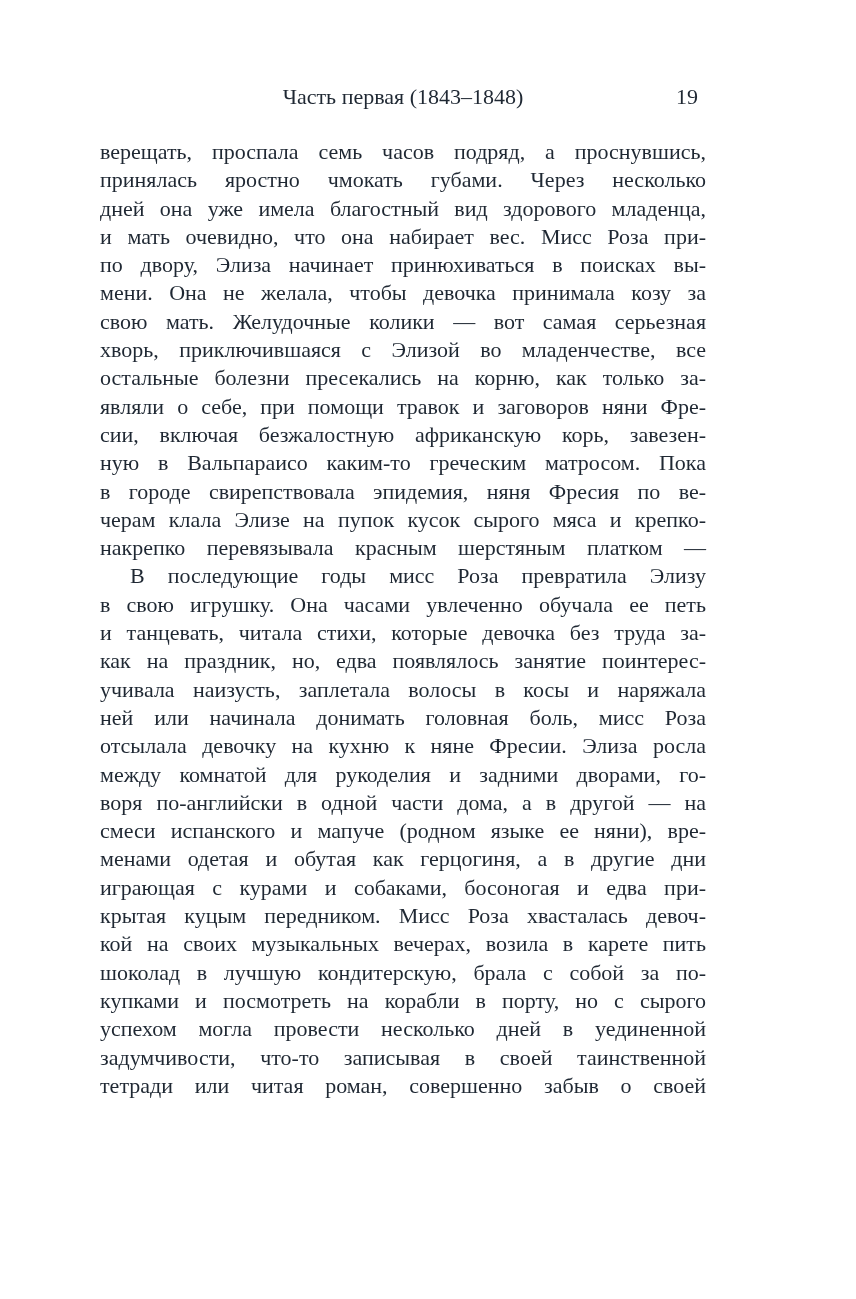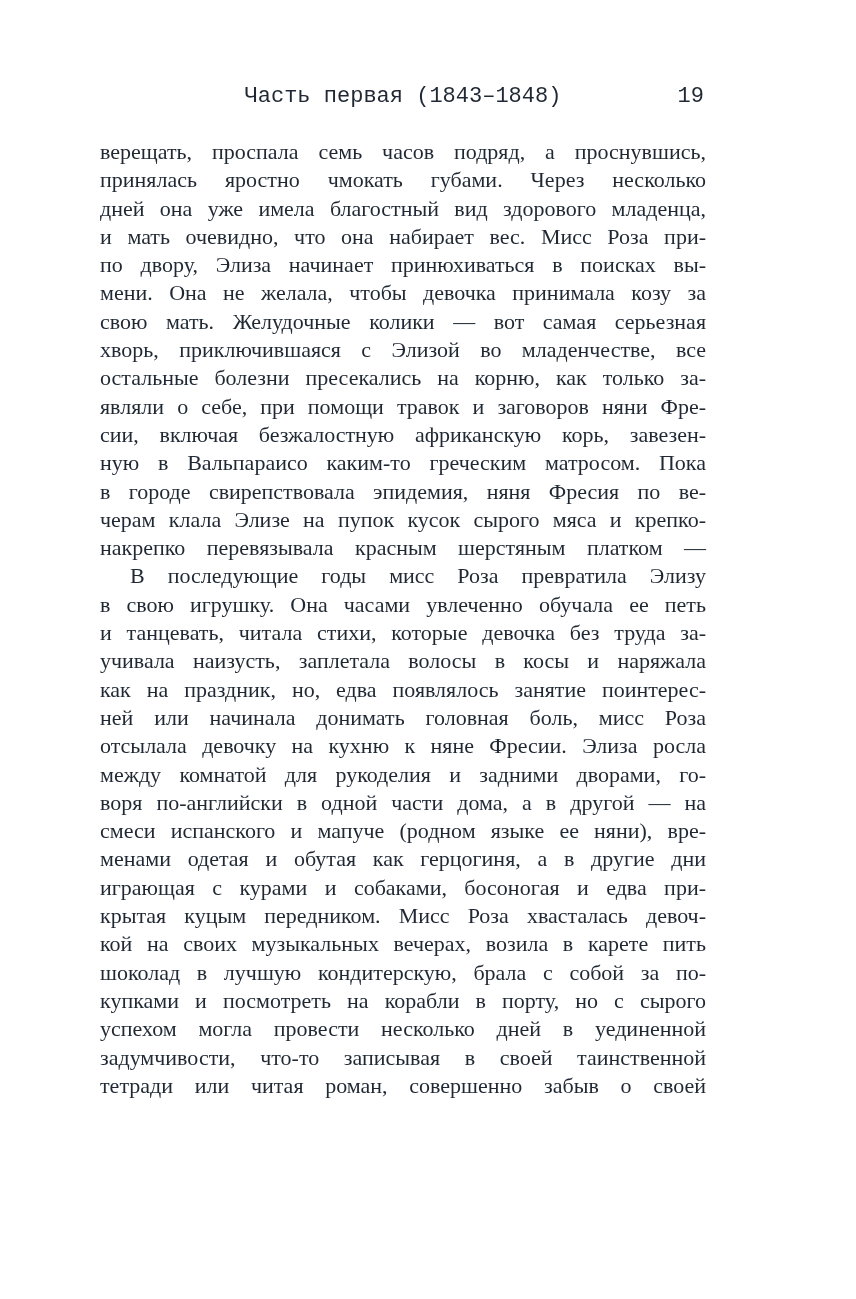--- a/index.html
+++ b/index.html
@@ -17,32 +17,31 @@
     overflow: hidden;
   }
   .running-head {
     position: absolute;
     top: 83px;
     left: 100px;
     width: 606px;
     height: 28px;
     font-size: 22px;
     line-height: 28px;
-    font-family: Liberation Mono, monospace;
   }
   .running-head .title {
     position: absolute;
     left: 0;
     right: 0;
     text-align: center;
     white-space: nowrap;
   }
   .running-head .pageno {
     position: absolute;
-    right: 2px;
+    right: 8px;
     top: 0;
   }
   .body-text {
     position: absolute;
     top: 138px;
     left: 100px;
     width: 606px;
     font-size: 22px;
     line-height: 28.3px;
   }
@@ -82,22 +81,22 @@
         <div class="line">сии, включая безжалостную африканскую корь, завезен-</div>
         <div class="line">ную в Вальпараисо каким-то греческим матросом. Пока</div>
         <div class="line">в городе свирепствовала эпидемия, няня Фресия по ве-</div>
         <div class="line">черам клала Элизе на пупок кусок сырого мяса и крепко-</div>
         <div class="line">накрепко перевязывала красным шерстяным платком —</div>
       </div>
       <div class="para">
         <div class="line indent">В последующие годы мисс Роза превратила Элизу</div>
         <div class="line">в свою игрушку. Она часами увлеченно обучала ее петь</div>
         <div class="line">и танцевать, читала стихи, которые девочка без труда за-</div>
+        <div class="line">как на праздник, но, едва появлялось занятие поинтерес-</div>
         <div class="line">учивала наизусть, заплетала волосы в косы и наряжала</div>
-        <div class="line">как на праздник, но, едва появлялось занятие поинтерес-</div>
         <div class="line">ней или начинала донимать головная боль, мисс Роза</div>
         <div class="line">отсылала девочку на кухню к няне Фресии. Элиза росла</div>
         <div class="line">между комнатой для рукоделия и задними дворами, го-</div>
         <div class="line">воря по-английски в одной части дома, а в другой — на</div>
         <div class="line">смеси испанского и мапуче (родном языке ее няни), вре-</div>
         <div class="line">менами одетая и обутая как герцогиня, а в другие дни</div>
         <div class="line">играющая с курами и собаками, босоногая и едва при-</div>
         <div class="line">крытая куцым передником. Мисс Роза хвасталась девоч-</div>
         <div class="line">кой на своих музыкальных вечерах, возила в карете пить</div>
         <div class="line">шоколад в лучшую кондитерскую, брала с собой за по-</div>

